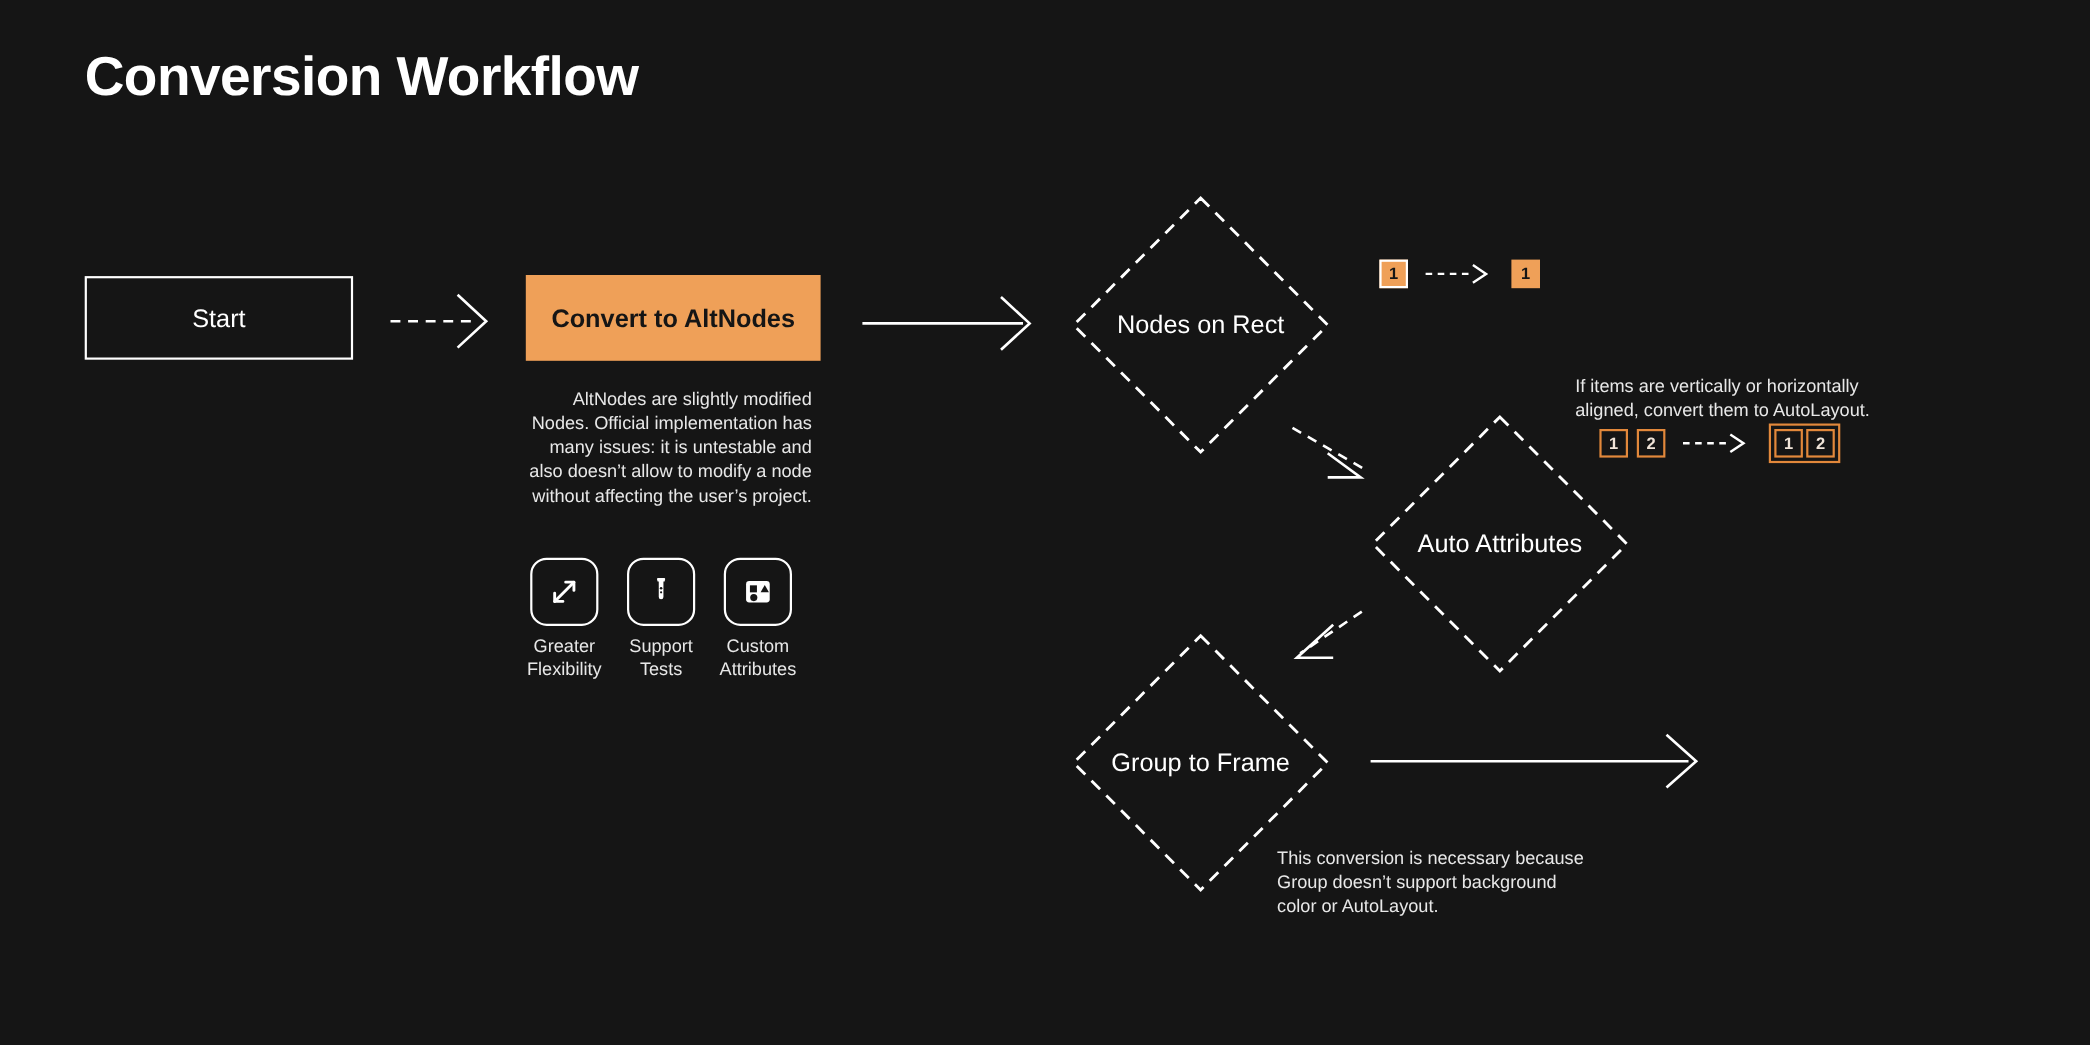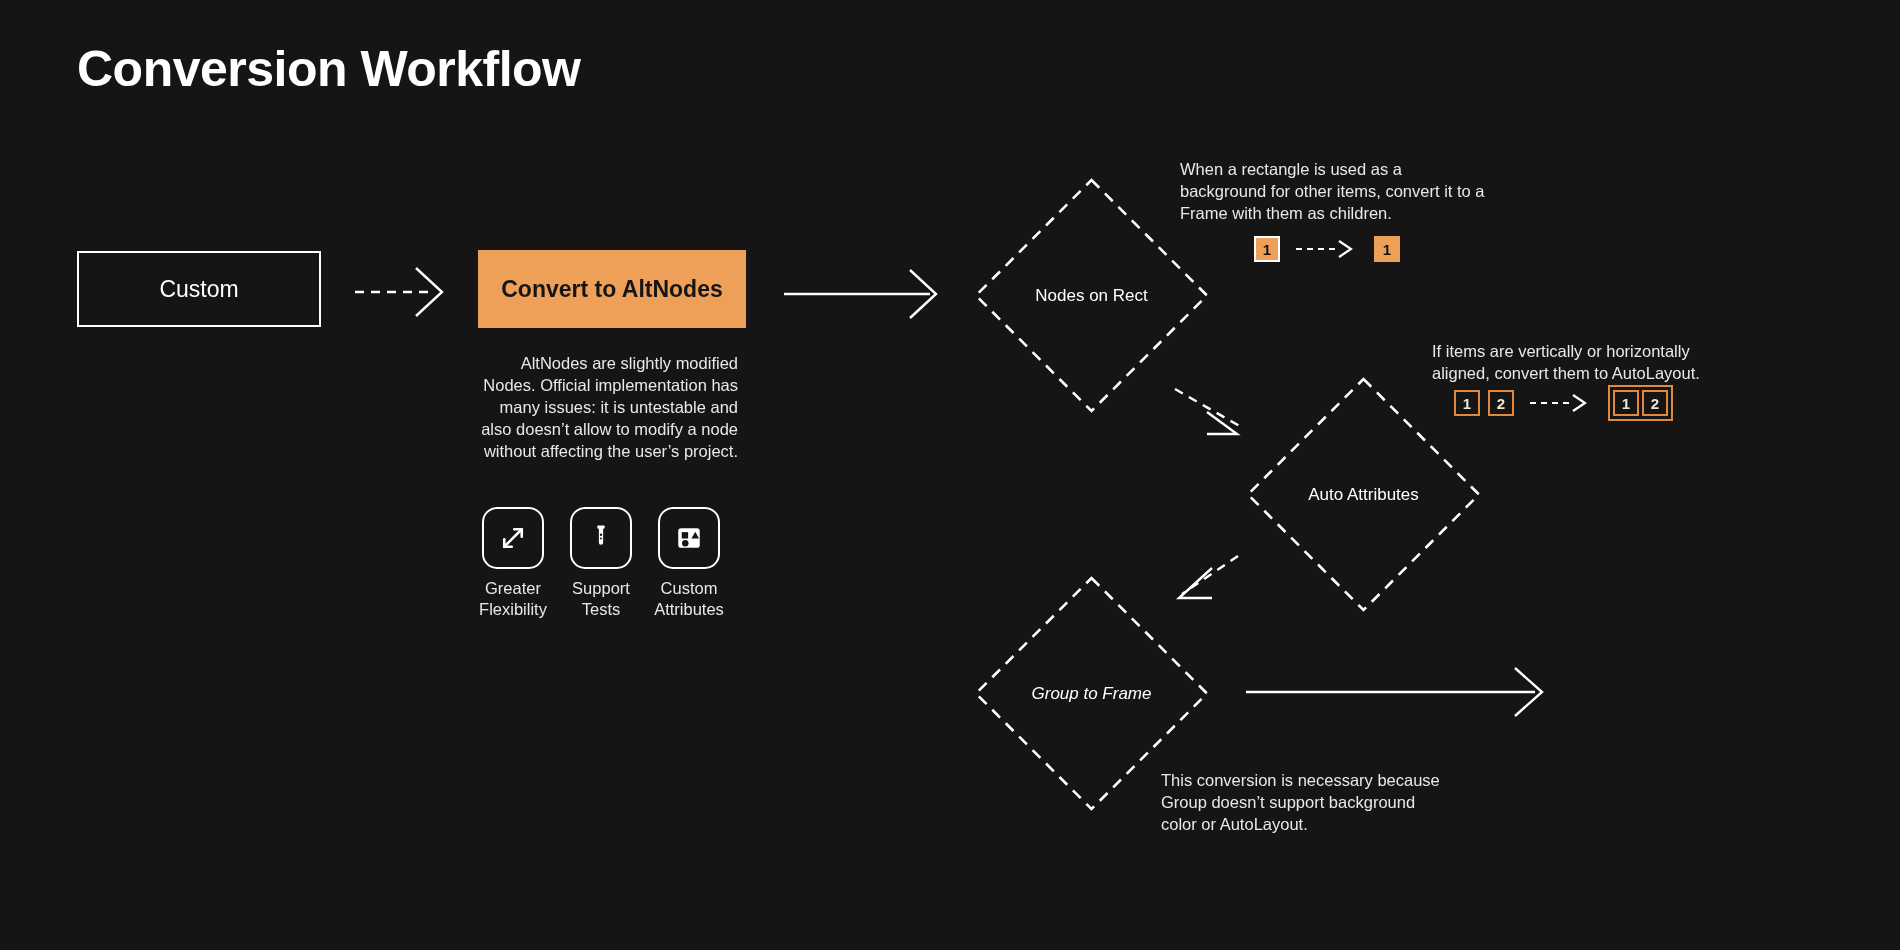--- a/index.html
+++ b/index.html
@@ -35,25 +35,25 @@
     color: #151515; font-size: 23px; font-weight: 600;
   }
   #convert-box { left: 448px; top: 250px; width: 268px; height: 78px; }
 
   
   .diamond-wrap { position: absolute; }
   .diamond-wrap svg { position: absolute; left: 0; top: 0; overflow: visible; }
   .diamond-label {
     position: absolute; left: 0; top: 0; width: 100%; height: 100%;
     display: flex; align-items: center; justify-content: center;
-    color: #ffffff; font-size: 17px; white-space: nowrap;
+    color: #ffffff; font-size: 23px; white-space: nowrap;
   }
   #dia-nodes-on-rect { left: 944px; top: 178px;  width: 235px; height: 235px; }
   #dia-auto-autolayout { left: 1216px; top: 377px; width: 235px; height: 235px; }
-  #dia-group-to-frame { left: 944px; top: 576px;  width: 235px; height: 235px; font-style: italic; }
+  #dia-group-to-frame { left: 944px; top: 576px;  width: 235px; height: 235px; }
 
   
   .note {
     position: absolute; color: #e8e8e8; font-size: 16.5px; line-height: 22px;
   }
   #note-convert { left: 440px; top: 352px; width: 268px; text-align: right; }
   #note-rect    { left: 1150px; top: 158px; width: 310px; }
   #note-layout  { left: 1402px; top: 340px; width: 320px; }
   #note-group   { left: 1131px; top: 769px; width: 290px; }
 
@@ -121,21 +121,21 @@
       <polyline points="1182,568 1149,598 1182,598" fill="none" stroke="#ffffff" stroke-width="2.4"></polyline>
     </g>
 
     <g>
       <line x1="1216" y1="692" x2="1505" y2="692" stroke="#ffffff" stroke-width="2.4"></line>
       <polyline points="1485,668 1512,692 1485,716" fill="none" stroke="#ffffff" stroke-width="2.4"></polyline>
     </g>
   </svg>
 
   <div id="start-box" class="node-box">
-    <span>Custom</span>
+    <span>Start</span>
   </div>
 
   <div id="convert-box" class="process-box">
     <span>Convert to AltNodes</span>
   </div>
   <div id="note-convert" class="note">AltNodes are slightly modified Nodes. Official implementation has many issues: it is untestable and also doesn’t allow to modify a node without affecting the user’s project.</div>
 
   <div id="features">
 
     <div class="feature">
@@ -174,21 +174,20 @@
     </div>
 
   </div>
 
   <div id="dia-nodes-on-rect" class="diamond-wrap">
     <svg width="235" height="235" viewBox="0 0 235 235">
       <polygon points="117.5,2 233,117.5 117.5,233 2,117.5" fill="none" stroke="#ffffff" stroke-width="2.6" stroke-dasharray="11 8"></polygon>
     </svg>
     <div class="diamond-label">Nodes on Rect</div>
   </div>
-  <div id="note-rect" class="note">When a rectangle is used as a background for other items, convert it to a Frame with them as children.</div>
 
   <div id="badges-rect" class="badge-row">
     <div class="badge filled-bordered">1</div>
     <span class="mini-arrow">
       <svg width="66" height="20" viewBox="0 0 66 20">
         <line x1="2" y1="10" x2="44" y2="10" stroke="#ffffff" stroke-width="2.2" stroke-dasharray="6 5"></line>
         <polyline points="45,2 57,10 45,18" fill="none" stroke="#ffffff" stroke-width="2.2"></polyline>
       </svg>
     </span>
     <div class="badge filled">1</div>

